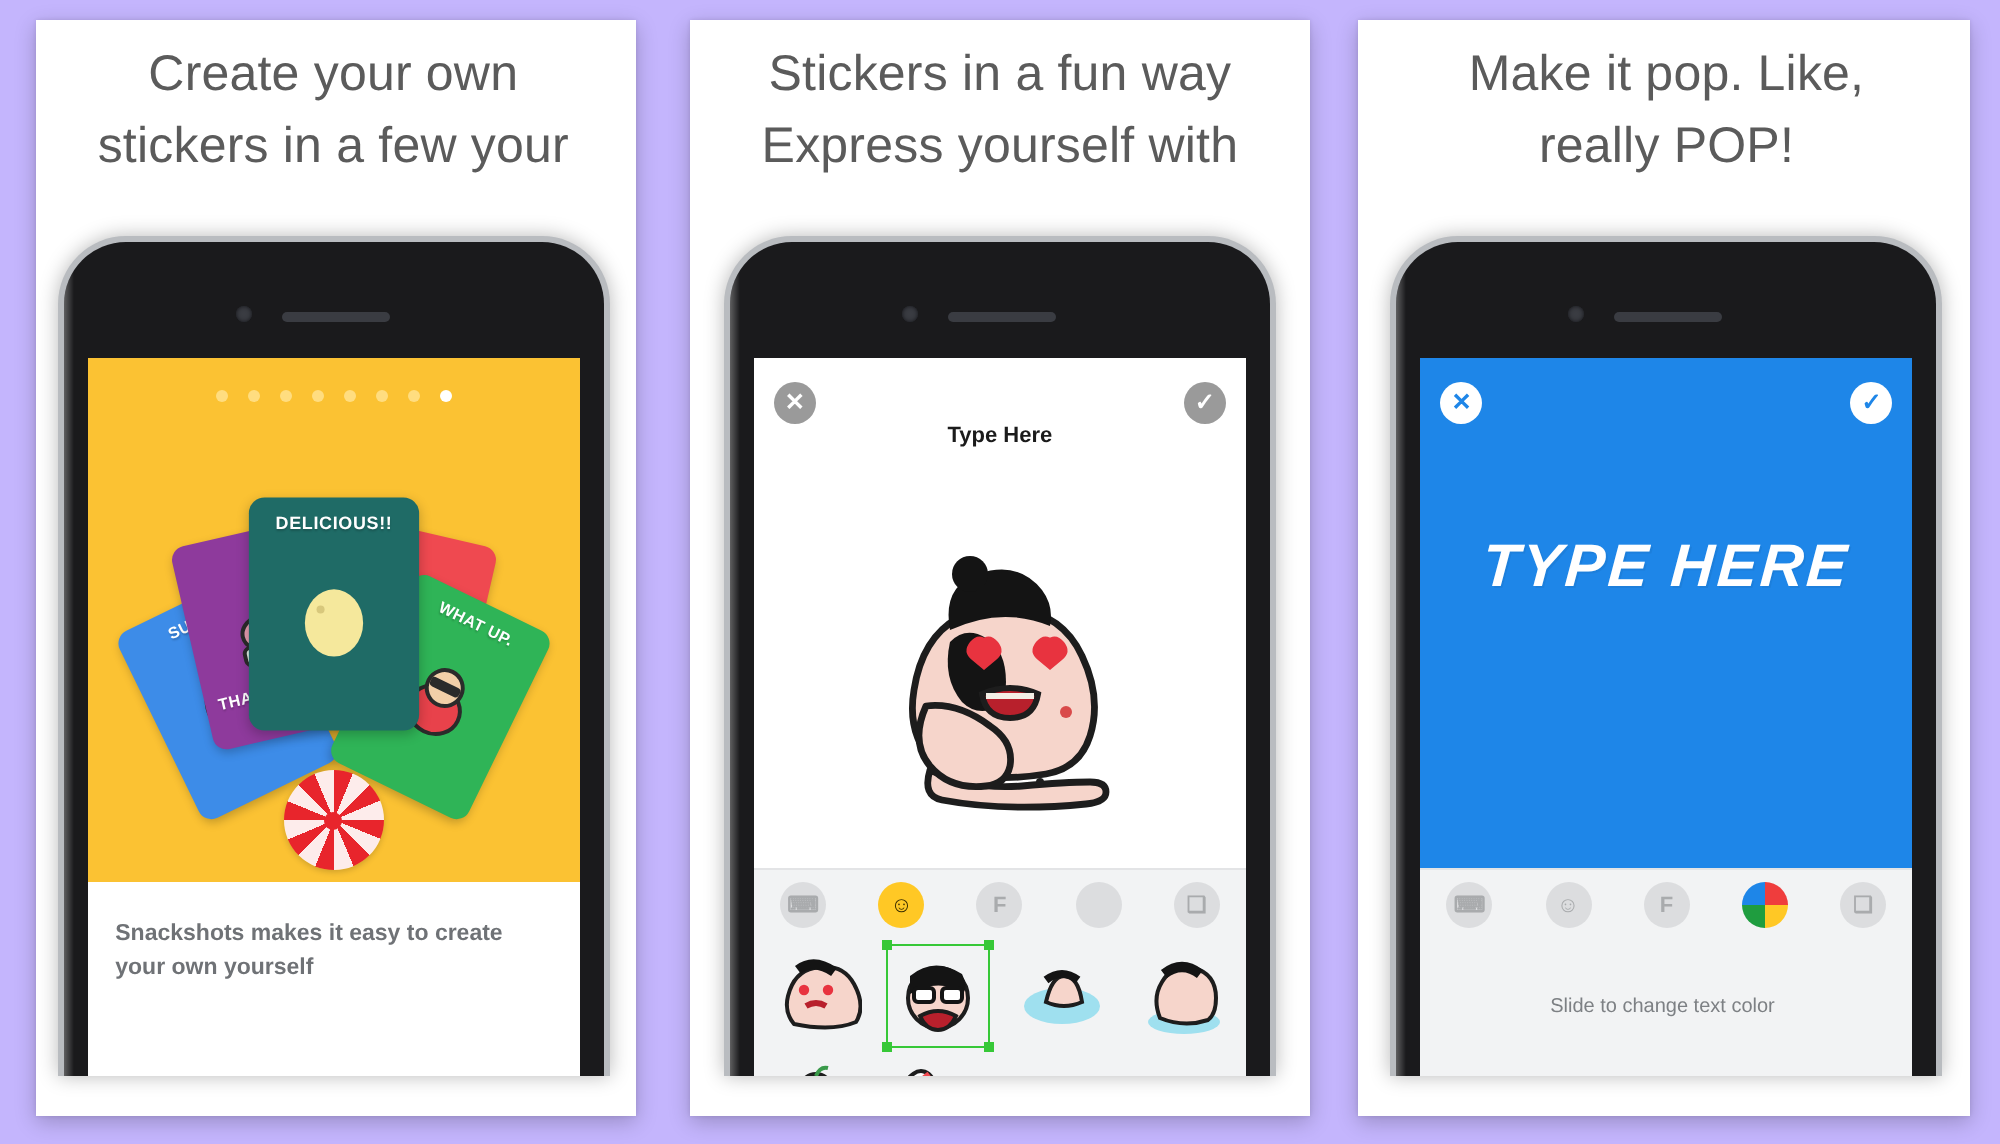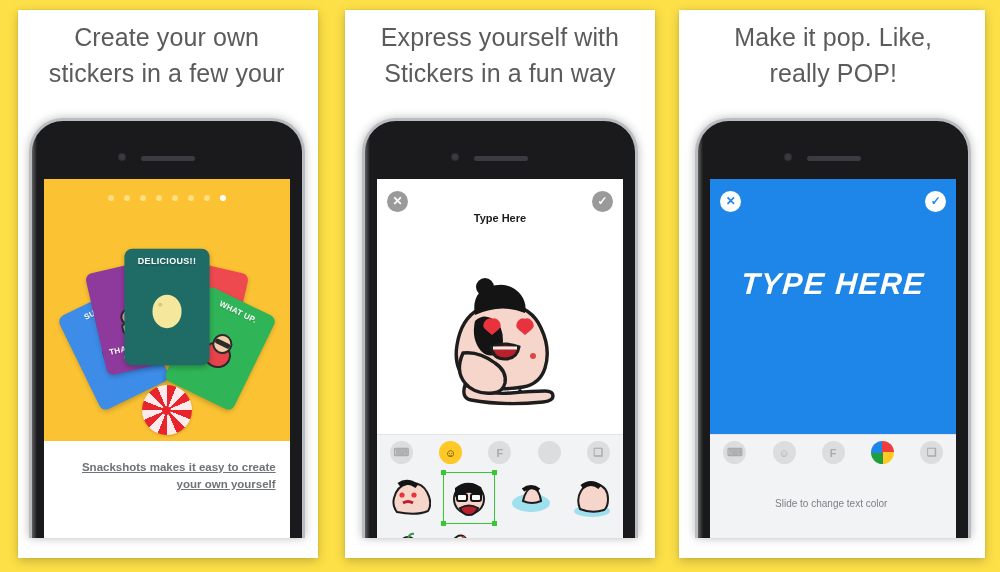--- a/index.html
+++ b/index.html
@@ -9,21 +9,21 @@
     height: 572px;
     overflow: hidden;
     background: #ffffff;
     font-family: "Liberation Sans", sans-serif;
   }
 
   #app {
     position: relative;
     width: 1000px;
     height: 572px;
-    background: #fde047;
+    background: #c4b5fd;
   }
 
   
   .panels {
     position: absolute;
     left: 0; top: 0;
     width: 1000px; height: 572px;
     display: flex;
   }
 
@@ -172,26 +172,25 @@
     position:absolute; left:50%; top:50%;
     width:9px;height:9px;margin:-4.5px 0 0 -4.5px;
     border-radius:50%;
     background:#e8252c;
   }
 
   .p1-caption {
     position: absolute;
     left: 14px; right: 14px;
     top: 280px;
-    text-align: right;
+    text-align: left;
     color: #6f7276;
     font-size: 11.5px;
     line-height: 1.45;
     font-weight: 600;
-    text-decoration: underline;
   }
 
   
   .p2-head {
     position: relative;
     height: 62px;
     background: #ffffff;
   }
   .circ-btn {
     position: absolute;
@@ -406,22 +405,22 @@
             <span>your own yourself</span>
           </div>
         </div>
       </div>
     </div>
 
     <div class="panel">
       <div class="panel-card"></div>
 
       <div class="headline">
+        <span class="ln">Stickers in a fun way</span>
         <span class="ln">Express yourself with</span>
-        <span class="ln">Stickers in a fun way</span>
       </div>
 
       <div class="phone">
         <div class="phone-camera"></div>
         <div class="phone-speaker"></div>
 
         <div class="screen">
           <div class="p2-head">
             <div class="circ-btn x">✕</div>
             <div class="circ-btn ok">✓</div>

